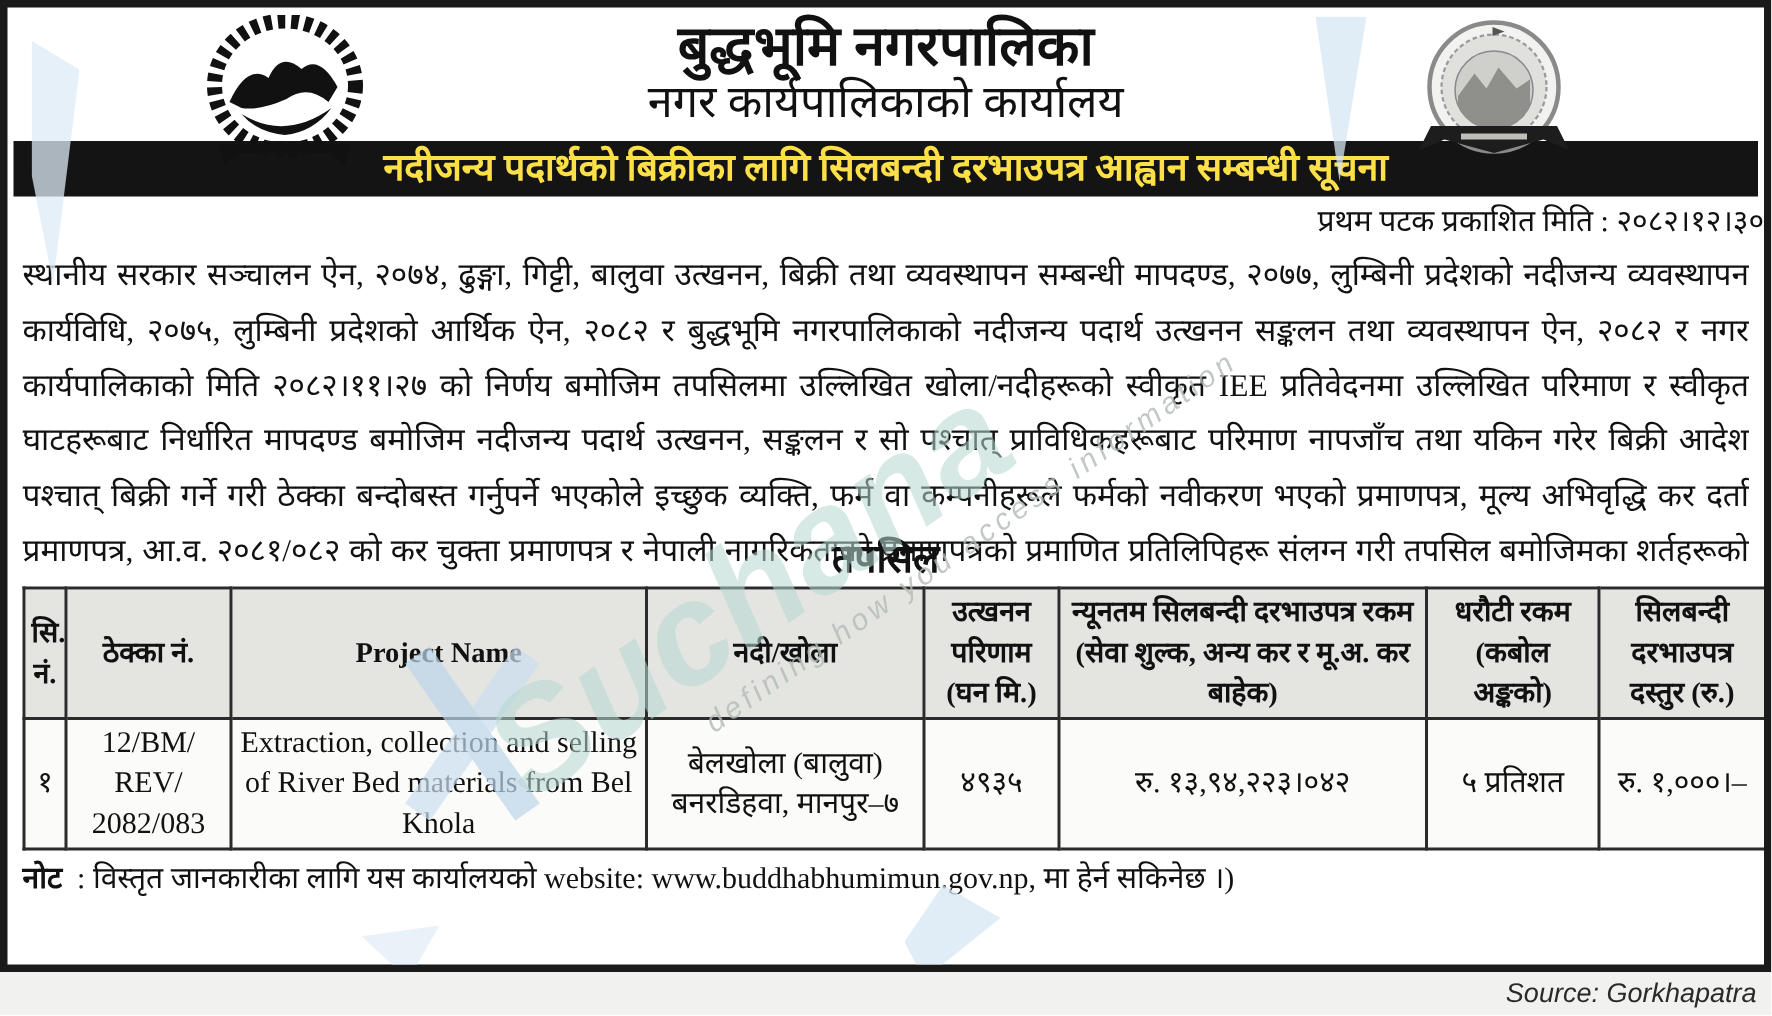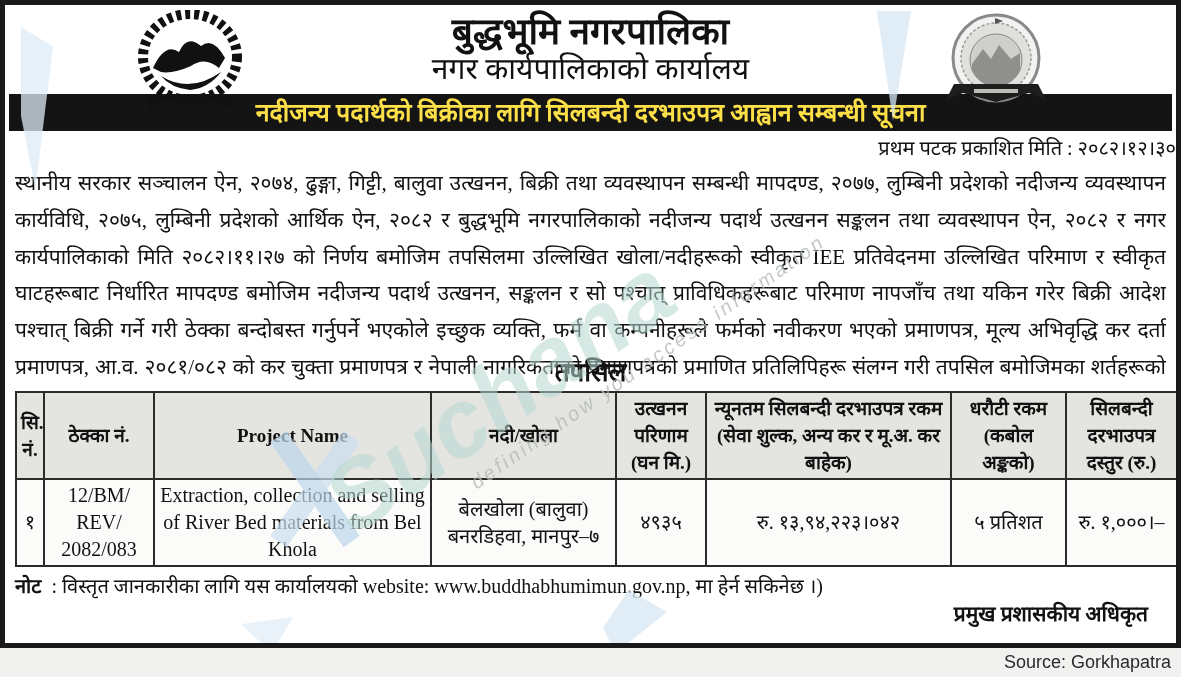--- a/index.html
+++ b/index.html
@@ -45,21 +45,21 @@
   tr.hrow{height:86px;} tr.drow{height:84px;}
 
   
   .note{margin:4px 10px 0;font-size:20px;line-height:30px;}
   .note .nlabel{font-weight:bold;margin-right:10px;}
   .sig{text-align:right;font-size:21px;font-weight:bold;margin:0 28px 0 0;line-height:26px;}
 
   .source-strip{position:absolute;left:0;bottom:0;width:1181px;height:29px;background:#f1f2ef;
         box-sizing:border-box;text-align:right;padding:4px 10px 0 0;}
   .source-strip span{font-family:"Liberation Sans","DejaVu Sans",sans-serif;
-        font-size:18px;color:#2a2a2a;}
+        font-style:italic;font-size:18px;color:#2a2a2a;}
 
   
   .wm{position:absolute;left:0;top:0;width:100%;height:100%;pointer-events:none;z-index:5;}
   .wm-brand{position:absolute;left:330px;top:450px;font-size:96px;font-weight:bold;
         font-style:italic;color:#b7d8d1;opacity:.55;transform:rotate(-35deg);
         transform-origin:left center;font-family:"Liberation Sans",sans-serif;white-space:nowrap;}
   .wm-tag{position:absolute;left:468px;top:468px;font-size:20px;font-style:italic;
         letter-spacing:3px;color:#b4bcb6;opacity:.8;transform:rotate(-35deg);
         transform-origin:left center;font-family:"Liberation Sans",sans-serif;white-space:nowrap;}
   .tri{position:absolute;opacity:.75;}
@@ -149,21 +149,20 @@
         <td class="left">रु. १३,९४,२२३।०४२</td>
         <td class="left">५ प्रतिशत</td>
         <td class="left">रु. १,०००।–</td>
       </tr>
     </tbody>
       </table>
 
     <div class="note">
       <span class="nlabel">नोट</span><span>: विस्तृत जानकारीका लागि यस कार्यालयको website: www.buddhabhumimun.gov.np, मा हेर्न सकिनेछ ।)</span>
     </div>
-    <div class="sig">प्रमुख प्रशासकीय अधिकृत</div>
 
     <div class="wm">
       <div class="tri tri1"></div>
       <div class="tri tri2"></div>
       <div class="tri tri3"></div>
       <div class="tri tri4"></div>
       <div class="wm-x">
           <div class="b1"></div>
           <div class="b2"></div>
         </div>

